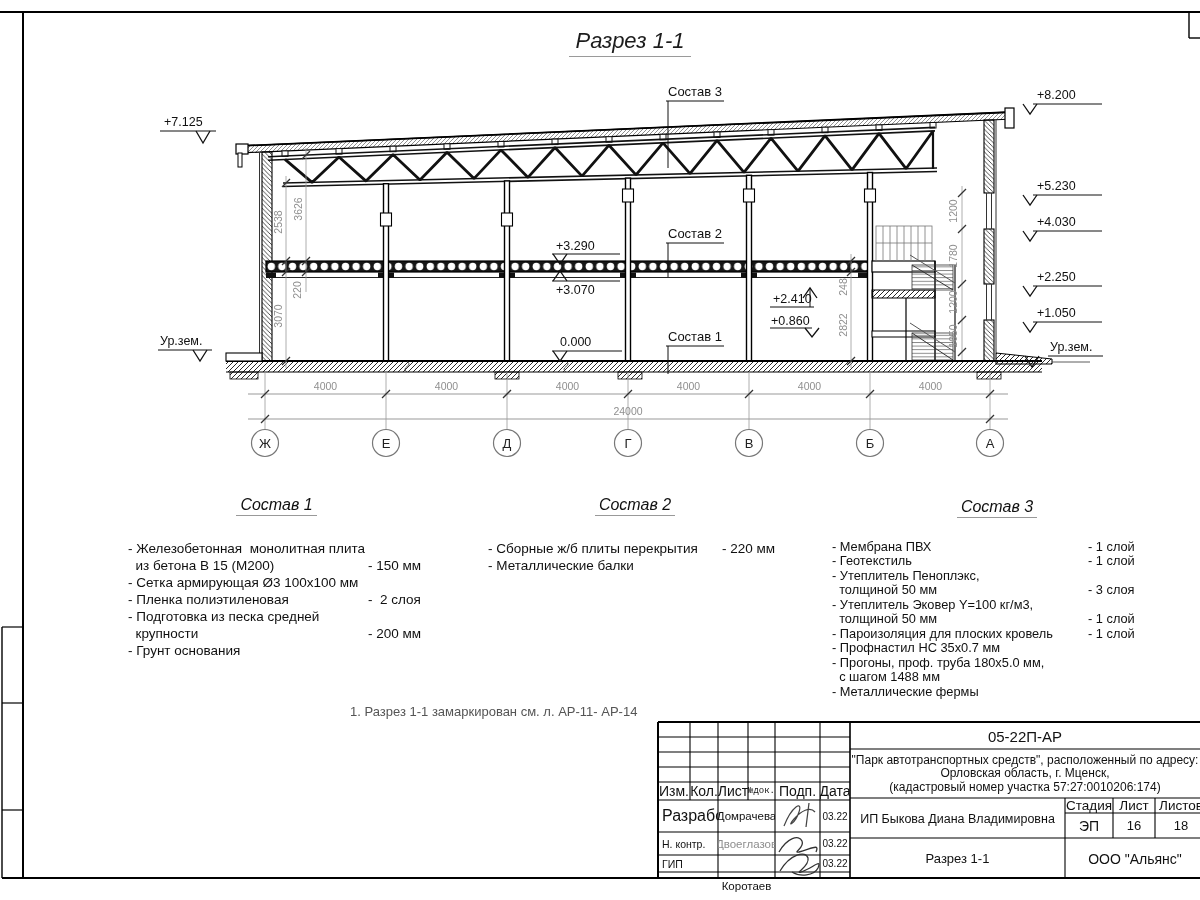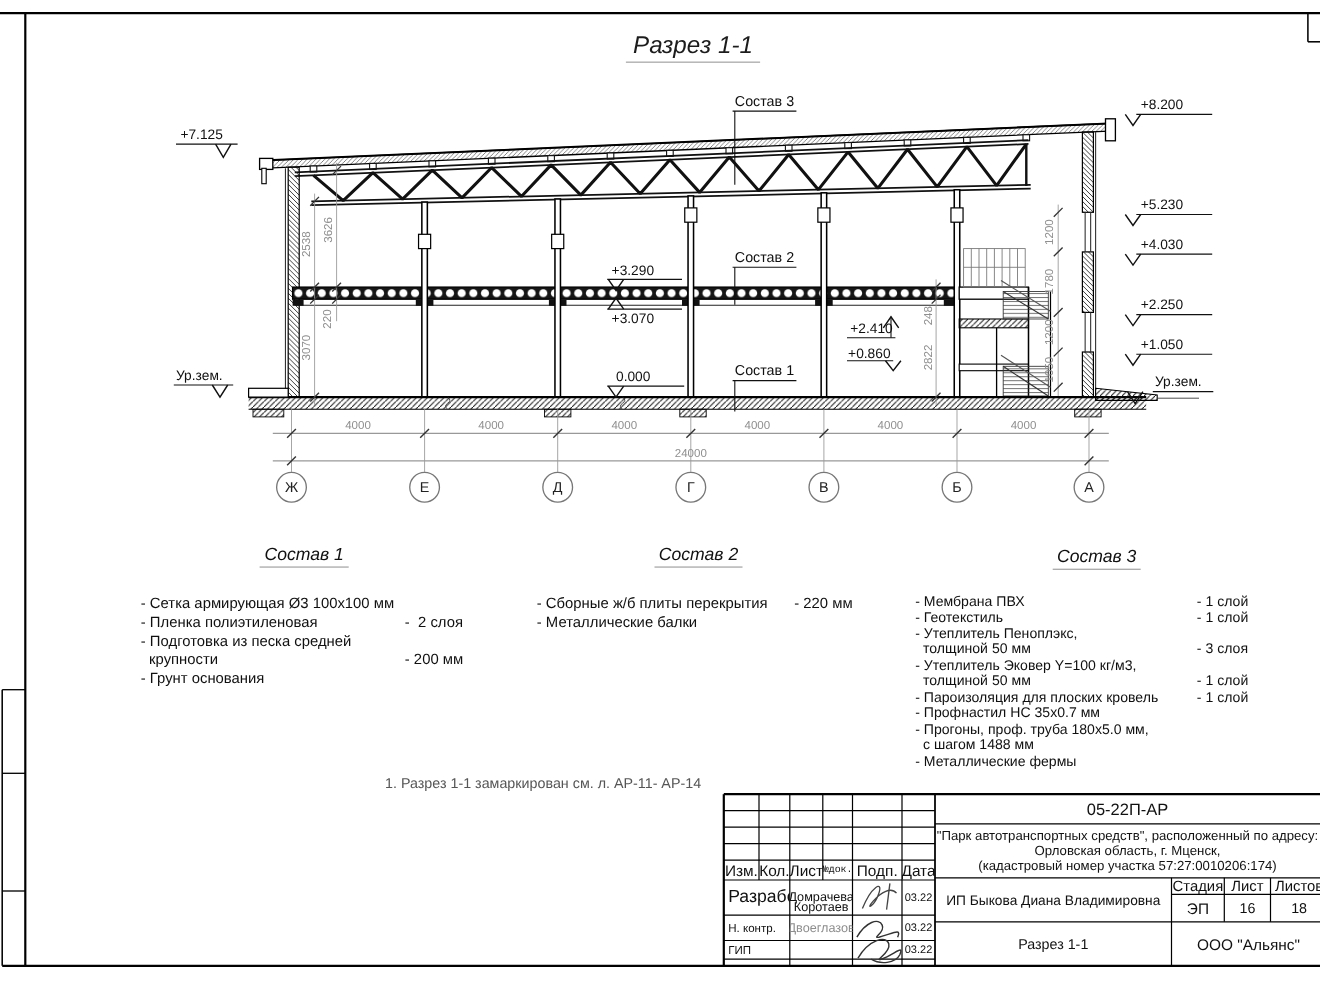--- a/index.html
+++ b/index.html
@@ -375,20 +375,25 @@
     <path d="M780,871 C790,854 806,850 808,858 C810,866 794,874 801,872 C813,868 822,858 818,868 C814,876 800,877 792,872"></path>
   </g>
 </svg>
 
   <div class="abs page-title"><span>Разрез 1-1</span></div>
 
   <div class="abs sostav" id="sostav1">
     <div class="stitle"><span>Состав 1</span></div>
     <div class="list">
       <div class="item">
+          <div class="t">- Железобетонная  монолитная плита
+  из бетона В 15 (М200)</div>
+          <div class="v">- 150 мм</div>
+        </div>
+      <div class="item">
           <div class="t">- Сетка армирующая Ø3 100х100 мм</div>
           <div class="v"></div>
         </div>
       <div class="item">
           <div class="t">- Пленка полиэтиленовая</div>
           <div class="v">-  2 слоя</div>
         </div>
       <div class="item">
           <div class="t">- Подготовка из песка средней
   крупности</div>
@@ -482,16 +487,16 @@
 
   <div class="tb-cell tb-left" style="left:658px;top:800px;width:60px;height:32px;font-size:16px;">Разработал</div>
   <div class="tb-cell" style="left:718px;top:800px;width:57px;height:32px;font-size:11.5px;">Домрачева</div>
   <div class="tb-cell" style="left:820px;top:800px;width:30px;height:32px;font-size:10px;">03.22</div>
 
   <div class="tb-cell tb-left" style="left:658px;top:832px;width:60px;height:23px;font-size:10.5px;">Н. контр.</div>
   <div class="tb-cell gray" style="left:718px;top:832px;width:57px;height:23px;font-size:11.5px;">Двоеглазов</div>
   <div class="tb-cell" style="left:820px;top:832px;width:30px;height:23px;font-size:10px;">03.22</div>
 
   <div class="tb-cell tb-left" style="left:658px;top:855px;width:60px;height:17px;font-size:10.5px;">ГИП</div>
-  <div class="tb-cell" style="left:718px;top:816px;width:57px;height:17px;font-size:11.5px;">Коротаев</div>
+  <div class="tb-cell" style="left:718px;top:877px;width:57px;height:17px;font-size:11.5px;">Коротаев</div>
   <div class="tb-cell" style="left:820px;top:855px;width:30px;height:17px;font-size:10px;">03.22</div>
 
 </div>
 
 </body></html>

